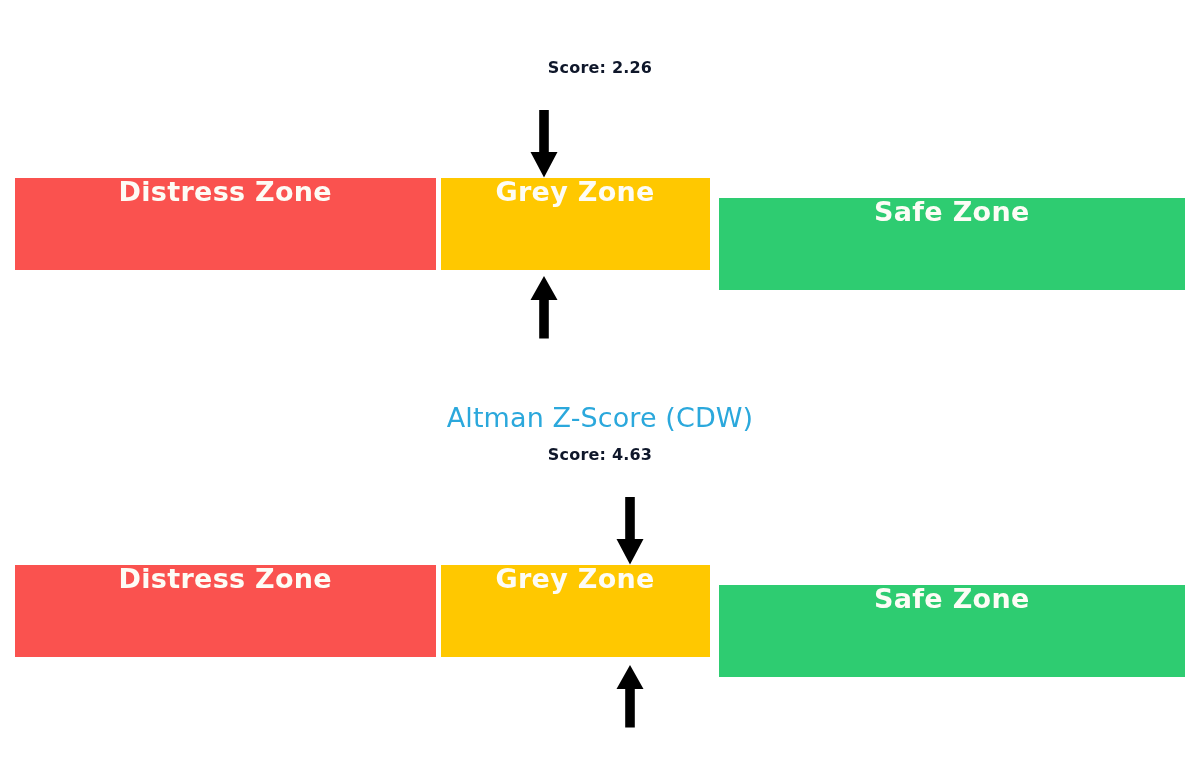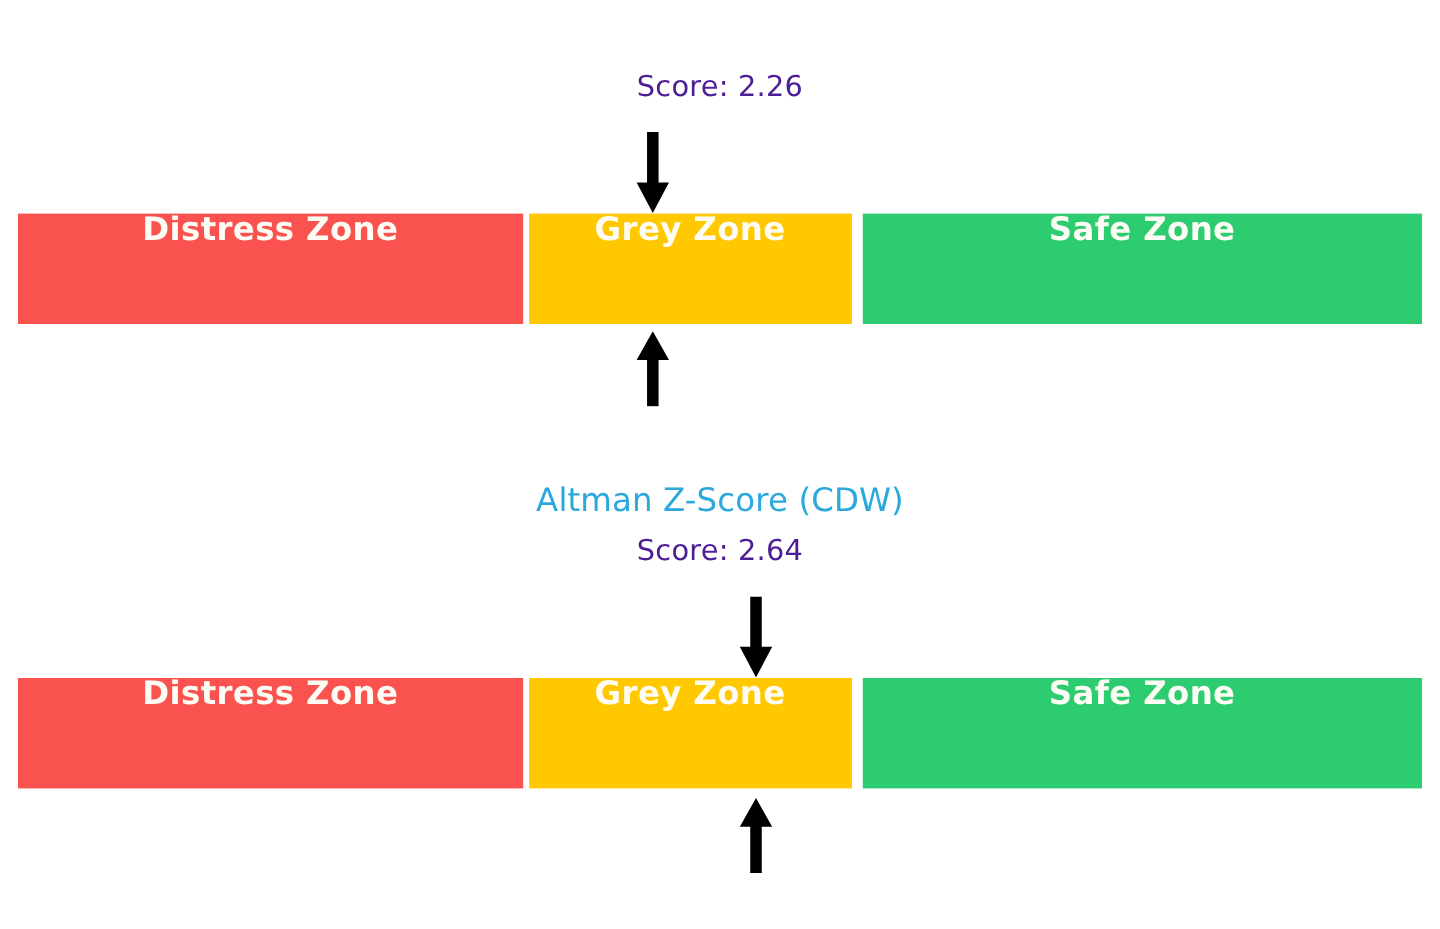--- a/index.html
+++ b/index.html
@@ -33,23 +33,23 @@
     letter-spacing: 0.1px;
     white-space: nowrap;
   }
 
   .panel-score {
     position: absolute;
     left: 0;
     width: 1200px;
     text-align: center;
     font-family: "DejaVu Sans", sans-serif;
-    font-size: 24px;
-    font-weight: 400;
-    color: #4c1d95;
+    font-size: 16px;
+    font-weight: 700;
+    color: #0f172a;
     letter-spacing: 0.2px;
     white-space: nowrap;
   }
 
   .zone-bar {
     position: absolute;
     left: 15px;
     width: 1170px;
     height: 92px;
     display: flex;
@@ -59,21 +59,21 @@
   .zone {
     display: flex;
     align-items: flex-start;
     justify-content: center;
     height: 100%;
     box-sizing: border-box;
   }
 
   .zone-distress { width: 422px; margin-right: 5px; }
   .zone-grey     { width: 270px; margin-right: 9px; }
-  .zone-safe     { width: 468px; }
+  .zone-safe     { width: 468px; margin-top: 20px; }
 
   .zone-label {
     font-family: "DejaVu Sans", sans-serif;
     font-weight: 700;
     font-size: 27px;
     color: #fdfcf5;
     letter-spacing: 0.3px;
     white-space: nowrap;
     line-height: 1;
   }
@@ -116,21 +116,21 @@
       <path d="M15,0 L28.5,24 H19.8 V62.5 H10.2 V24 H1.5 Z" fill="#000000"></path>
     </svg>
   </div>
 
 </div>
 
 <div class="panel" style="top:387px;height:387px;">
 
   <div class="panel-title" style="top:15px;color:#2BA8DC;">Altman Z-Score (CDW)</div>
 
-  <div class="panel-score" style="top:58px;">Score: 2.64</div>
+  <div class="panel-score" style="top:58px;">Score: 4.63</div>
 
   <div class="arrow" style="left:615px; top:110px;">
     <svg width="30" height="68" viewBox="0 0 30 68" aria-hidden="true">
       <path d="M10.2,0 H19.8 V42 H28.5 L15,67.5 L1.5,42 H10.2 Z" fill="#000000"></path>
     </svg>
   </div>
 
   <div class="zone-bar" style="top:178px;">
     <div class="zone zone-distress" style="background:#FA524F;">
       <span class="zone-label">Distress Zone</span>

